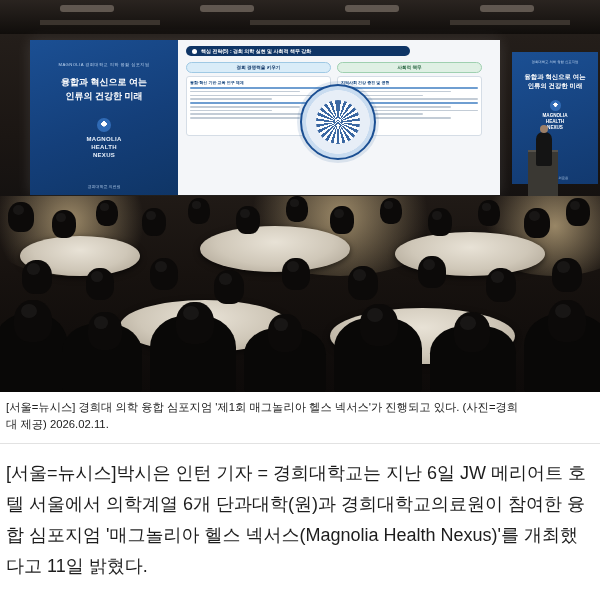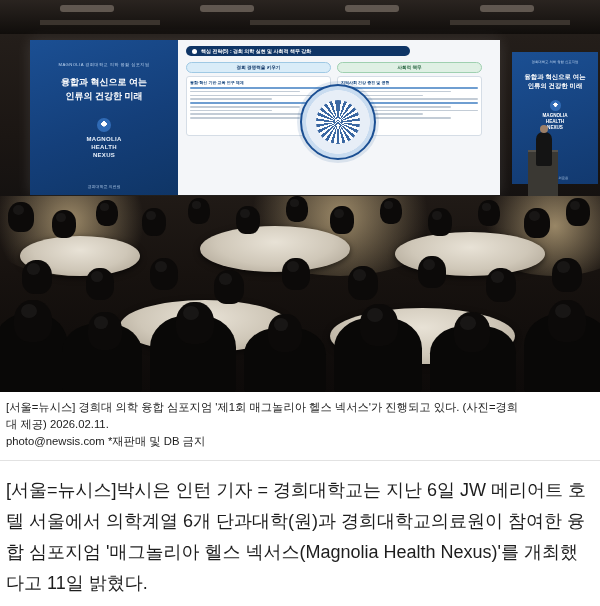--- a/index.html
+++ b/index.html
@@ -530,21 +530,20 @@
           <span class="shine"></span>
         </div>
       <div class="head" style="left:548px;top:104px; width:38px; height:42px;">
           <span class="shine"></span>
         </div>
     </div>
   </div>
 
   <div class="caption">
     <span>[서울=뉴시스] 경희대 의학 융합 심포지엄 '제1회 매그놀리아 헬스 넥서스'가 진행되고 있다. (사진=경희대 제공) 2026.02.11.</span>
-    <span class="line2">photo@newsis.com *재판매 및 DB 금지</span>
   </div>
 
   <div class="divider"></div>
 
   <div class="article">
     <p>[서울=뉴시스]박시은 인턴 기자 = 경희대학교는 지난 6일 JW 메리어트 호텔 서울에서 의학계열 6개 단과대학(원)과 경희대학교의료원이 참여한 융합 심포지엄 '매그놀리아 헬스 넥서스(Magnolia Health Nexus)'를 개최했다고 11일 밝혔다.</p>
   </div>
 
 </div>
 

